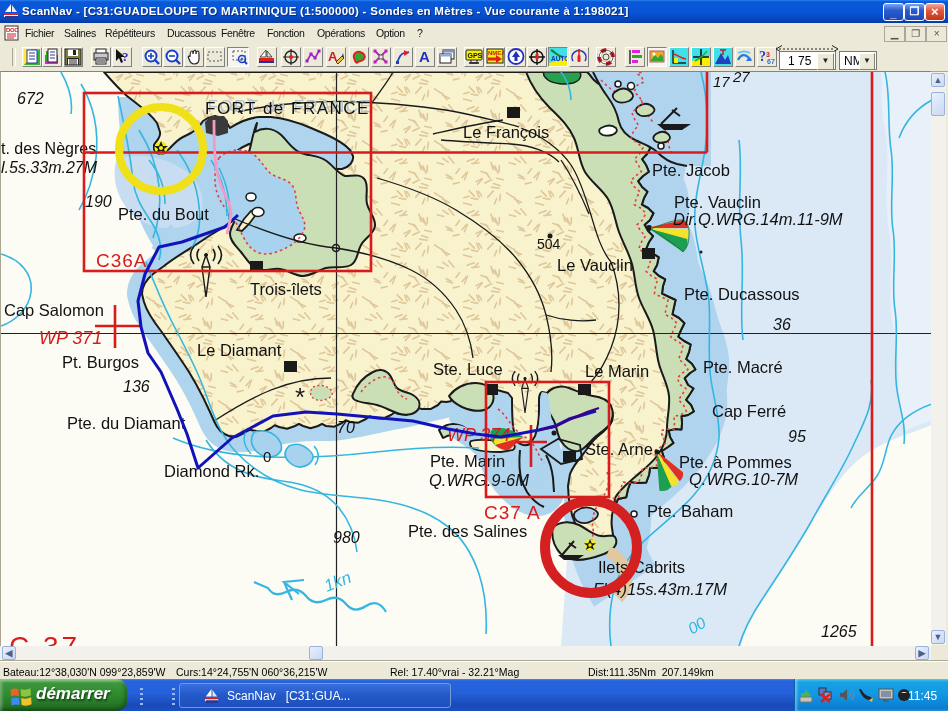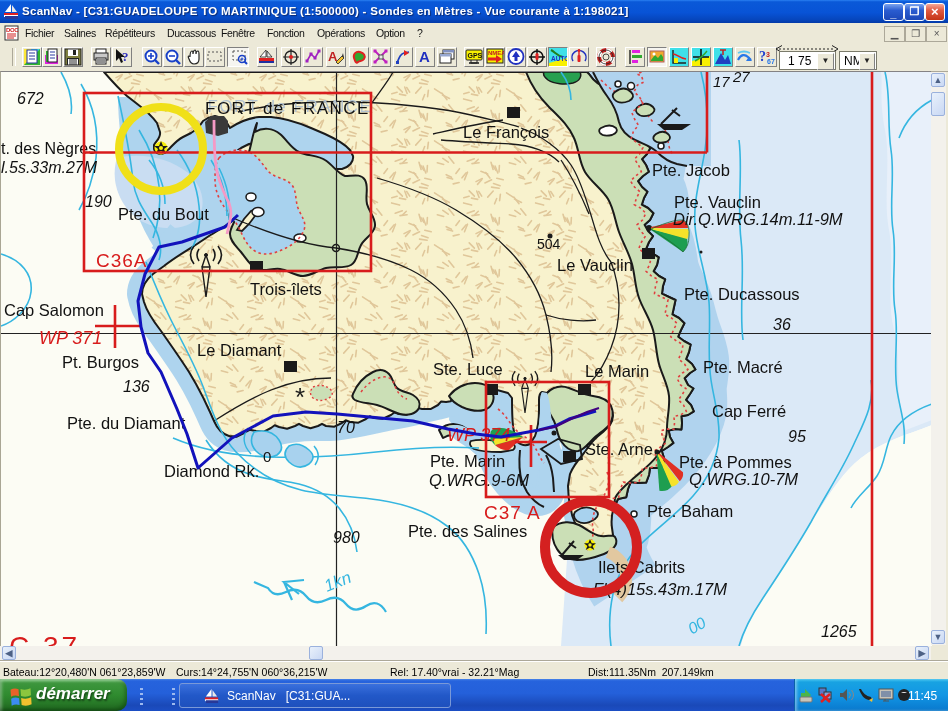--- a/index.html
+++ b/index.html
@@ -550,21 +550,21 @@
   <div class="sbtn" style="left:0;top:20px;height:24px"></div>
   <div class="sbtn" style="left:0;top:558px">▼</div>
 </div>
 <div id="hscroll" class="abs">
   <div class="sbtn" style="left:2px;top:0">◀</div>
   <div class="sbtn" style="left:309px;top:0"></div>
   <div class="sbtn" style="left:915px;top:0">▶</div>
 </div>
 
 <div id="statusbar" class="abs">
-  <span style="left:3px">Bateau:12°20,480'N 061°23,859'W</span>
+  <span style="left:3px">Bateau:12°38,030'N 099°23,859'W</span>
   <span style="left:176px">Curs:14°24,755'N 060°36,215'W</span>
   <span style="left:390px">Rel: 17.40°vrai - 32.21°Mag</span>
   <span style="left:588px">Dist:111.35Nm  207.149km</span>
 </div>
 
 <div id="taskbar" class="abs"></div>
 <div id="startbtn" class="abs"></div>
 <svg class="abs" style="left:9px;top:685px" width="24" height="22" viewBox="0 0 24 22">
   <g transform="rotate(-4 12 11)">
     <path d="M2,4 Q6,2 10,4 L10,11 Q6,9 2,11 Z" fill="#e8622a"></path>

